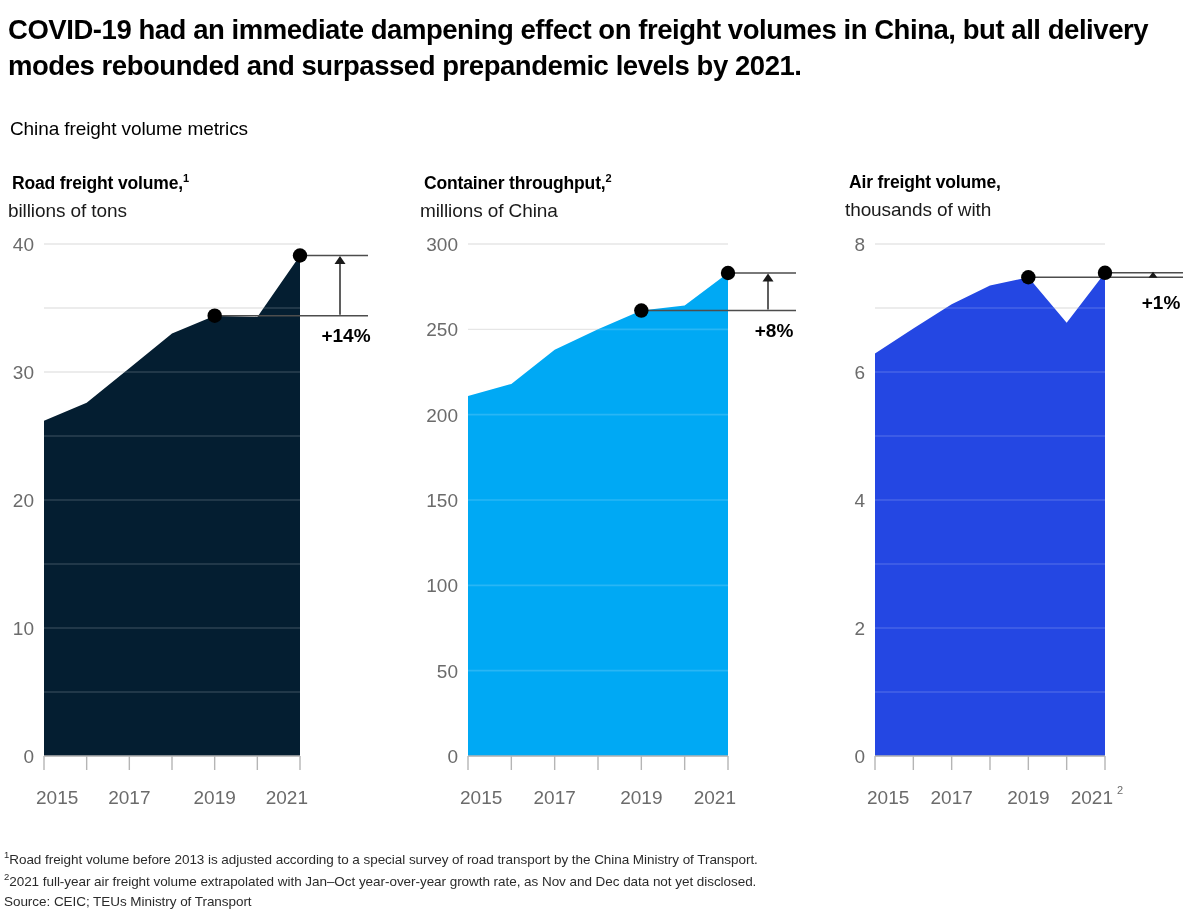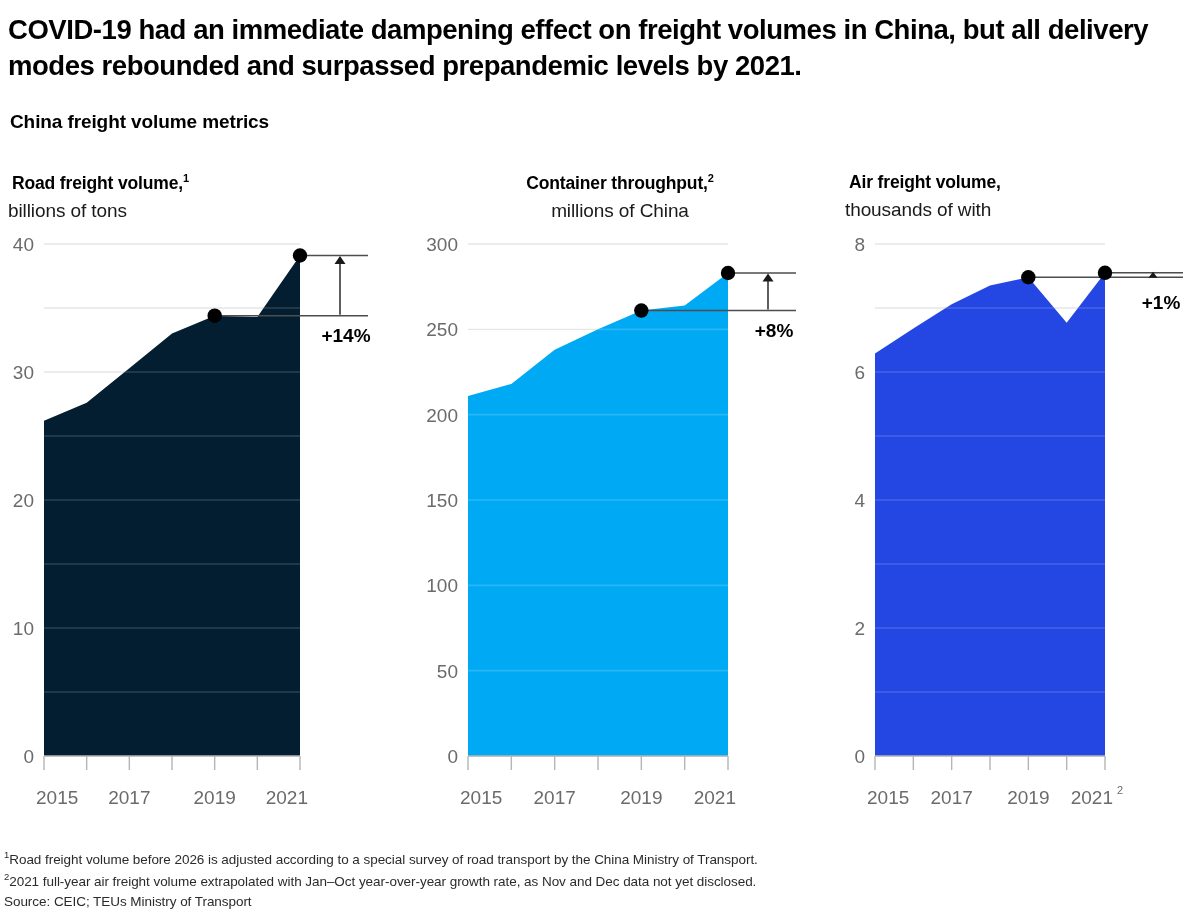--- a/index.html
+++ b/index.html
@@ -13,28 +13,28 @@
   }
   .page{position:relative;width:1200px;height:924px;}
 
   
   .headline{
     position:absolute;left:8px;top:12px;width:1186px;
     font-size:27.5px;font-weight:bold;line-height:1.32;
     letter-spacing:-0.45px;color:#000;
   }
   .subhead{
-    position:absolute;left:10px;top:111px;
-    font-size:19px;font-weight:bold;letter-spacing:-0.1px;color:#000;
+    position:absolute;left:10px;top:118px;
+    font-size:19px;font-weight:normal;letter-spacing:-0.1px;color:#000;
   }
 
   
   .panel{position:absolute;top:168px;height:660px;}
   #panel-0{left:8px;width:400px;}
-  #panel-1{left:420px;width:400px;text-align:center;}
+  #panel-1{left:420px;width:400px;}
   #panel-2{left:845px;width:355px;}
 
   .p-title{
     font-size:17.5px;font-weight:bold;color:#000;letter-spacing:-0.15px;
     line-height:1.25;margin:4px;white-space:nowrap;
   }
   .p-title sup{font-size:11px;vertical-align:super;font-weight:bold;}
   .p-unit{
     font-size:19px;font-weight:normal;color:#1a1a1a;letter-spacing:-0.1px;
     line-height:1.25;margin:2px 0 0 0;white-space:nowrap;
@@ -232,18 +232,18 @@
           <text x="22" y="574" class="xlab" text-anchor="start">2015</text>
           <text x="106.66666666666667" y="574" class="xlab" text-anchor="middle">2017</text>
           <text x="183.33333333333334" y="574" class="xlab" text-anchor="middle">2019</text>
           <text x="268" y="574" class="xlab" text-anchor="end">2021</text>
           <text x="272" y="564" class="xlab-sup" text-anchor="start">2</text>
         </svg>
       </div>
   </div>
 
   <div class="notes">
-    <div><sup>1</sup><span>Road freight volume before 2026 is adjusted according to a special survey of road transport by the China Ministry of Transport.</span></div>
+    <div><sup>1</sup><span>Road freight volume before 2013 is adjusted according to a special survey of road transport by the China Ministry of Transport.</span></div>
     <div><sup>2</sup><span>2021 full-year air freight volume extrapolated with Jan–Oct year-over-year growth rate, as Nov and Dec data not yet disclosed.</span></div>
     <div> Source: CEIC; TEUs Ministry of Transport</div>
   </div>
 
 </div>
 
 </body></html>

